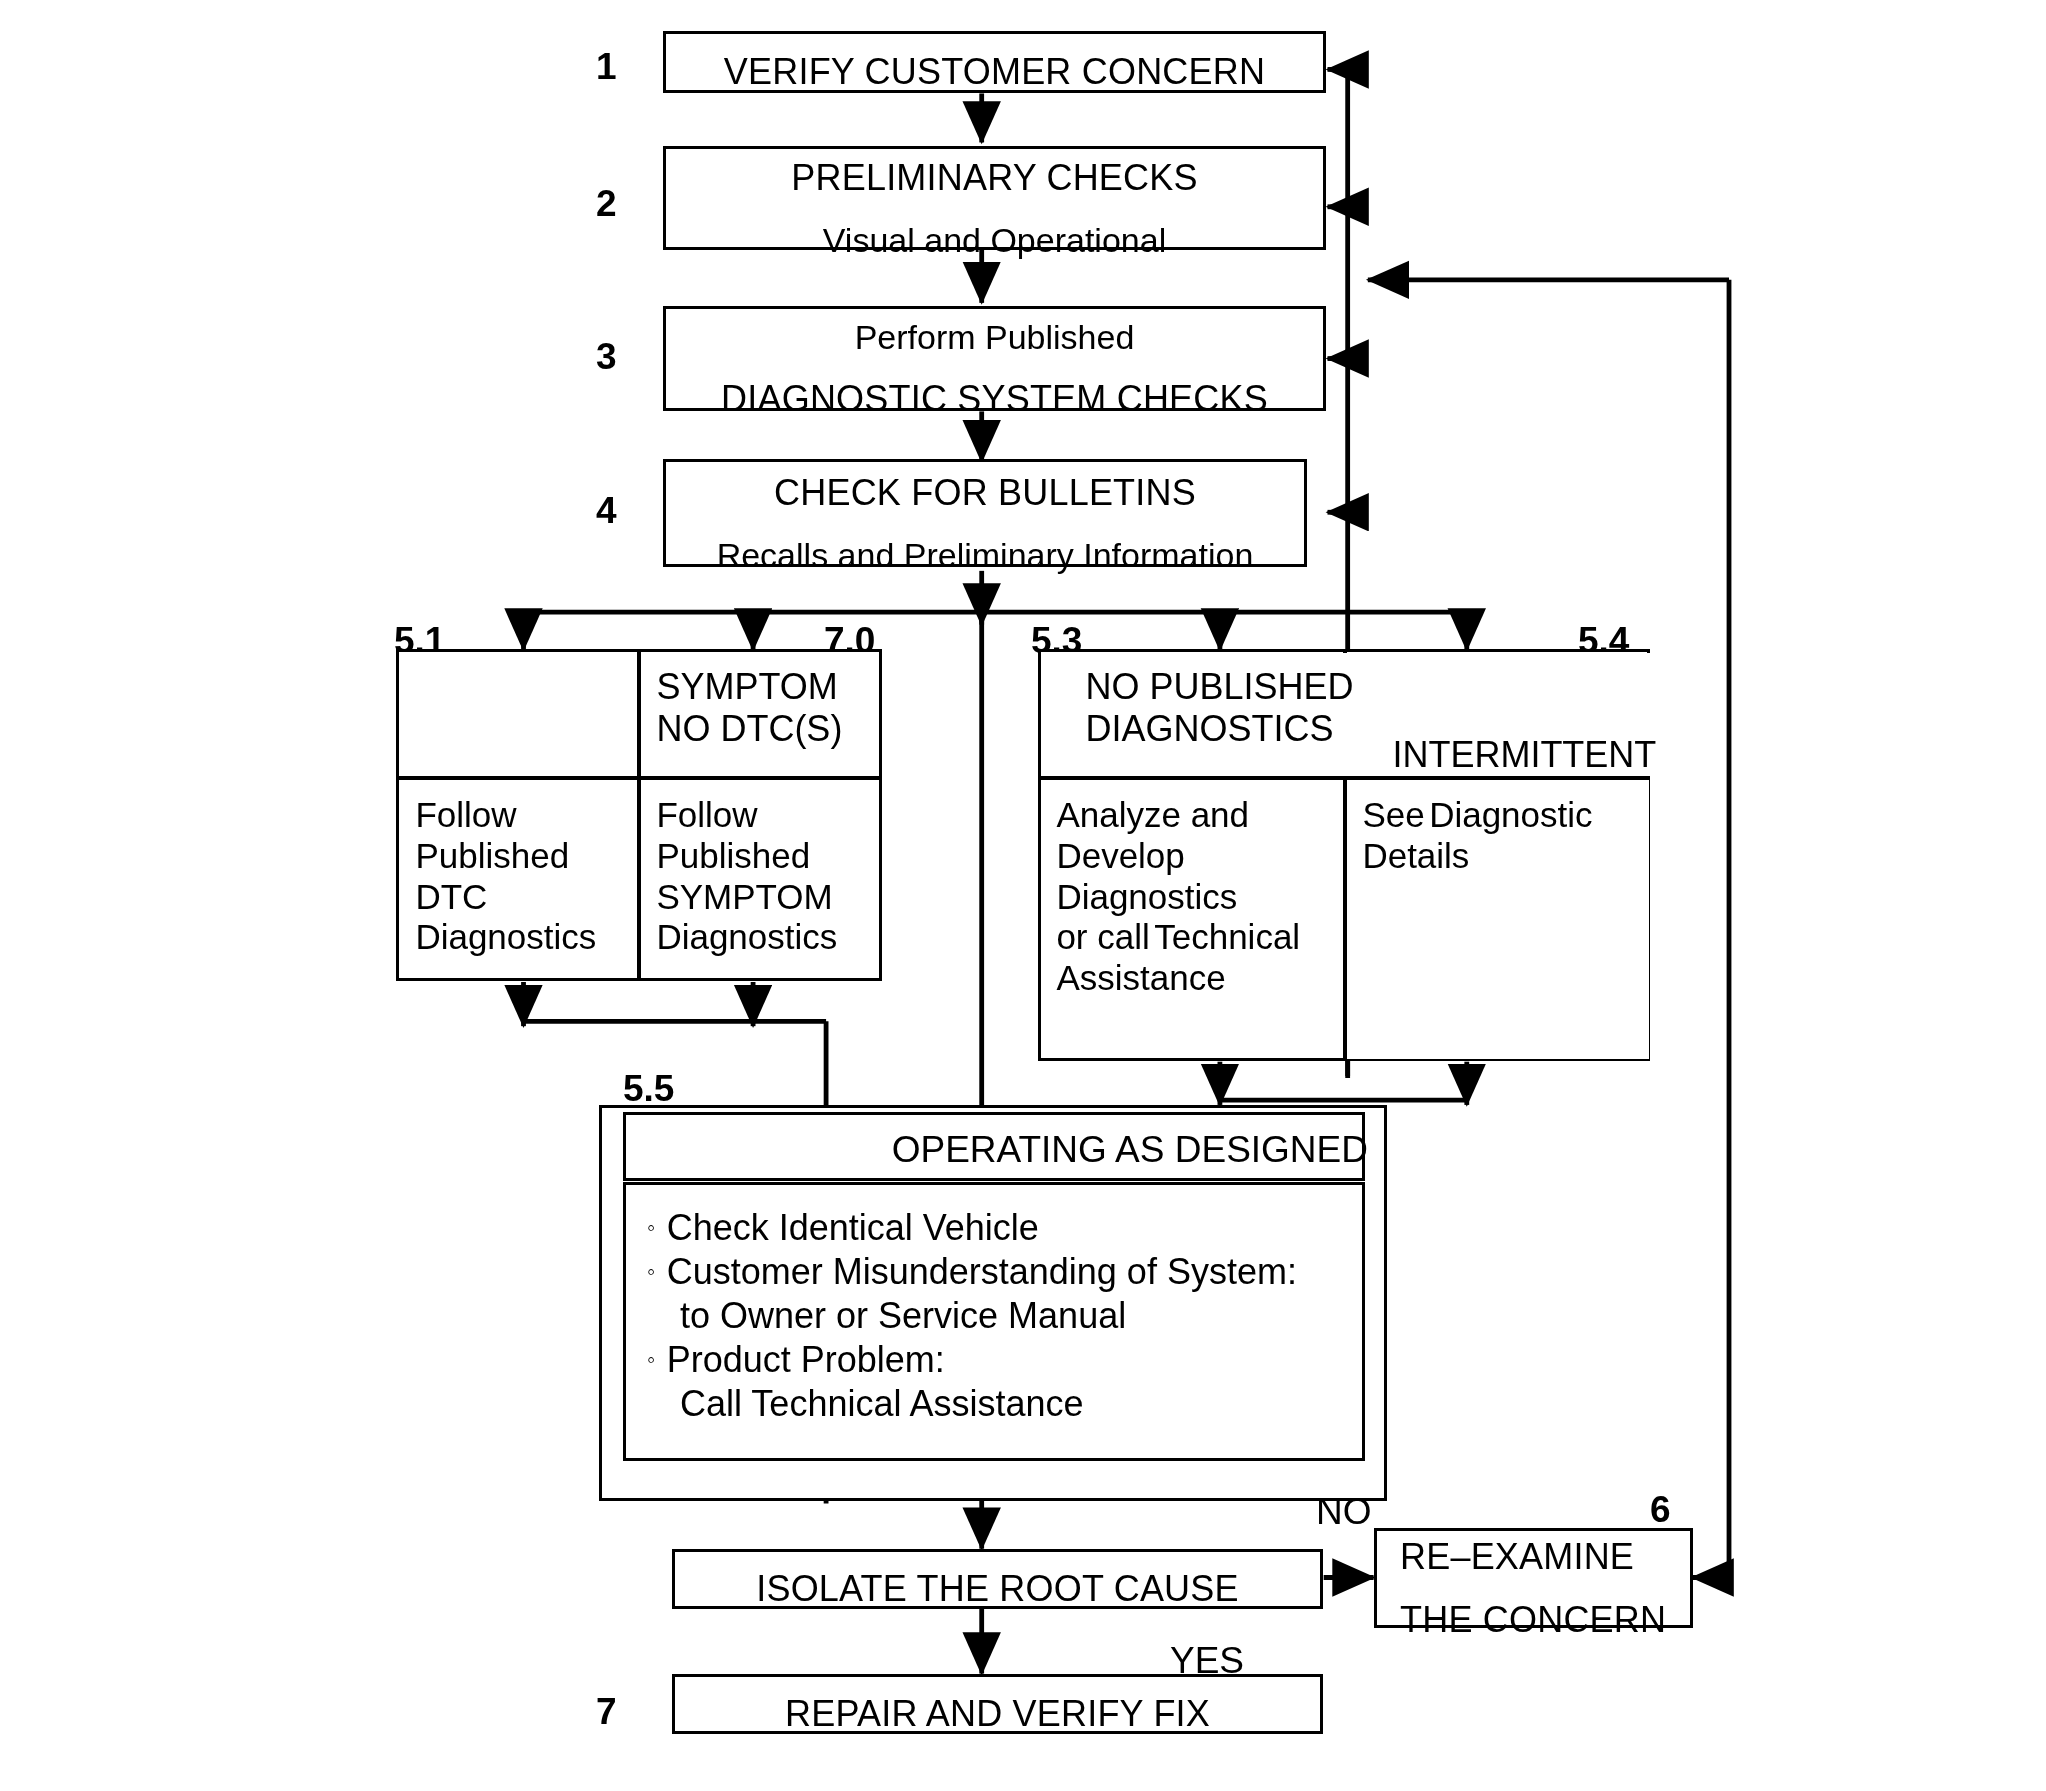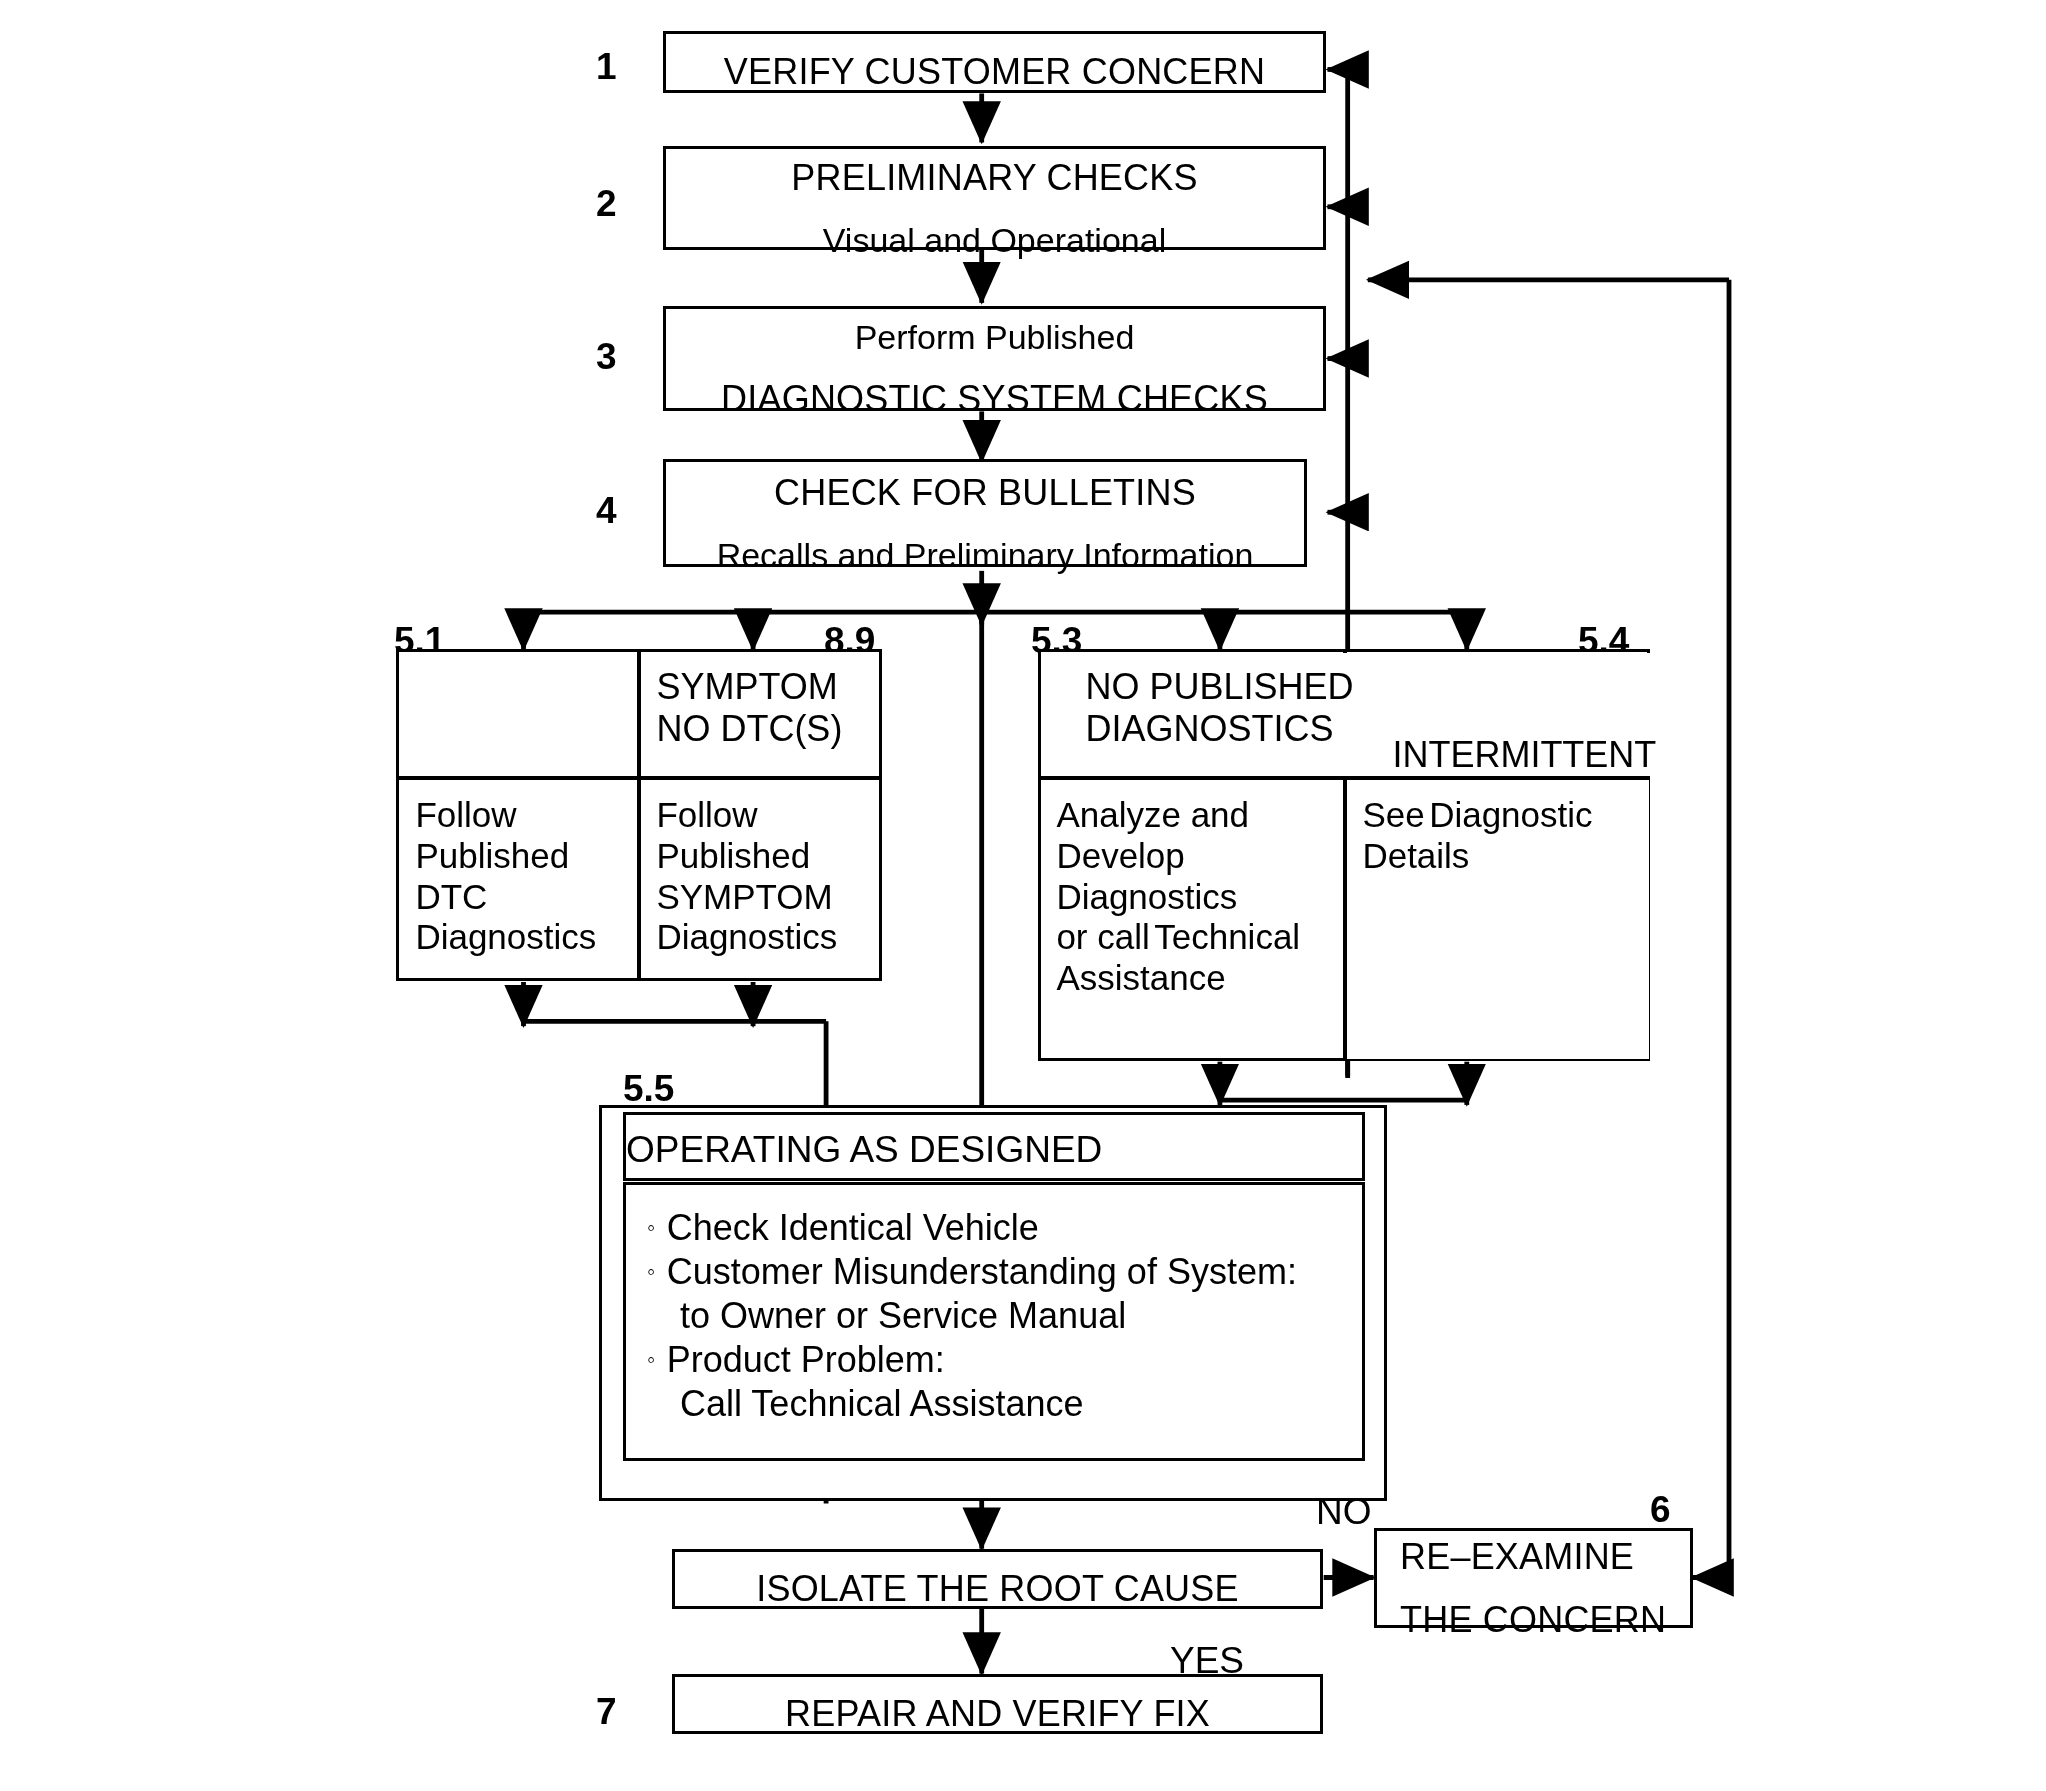--- a/index.html
+++ b/index.html
@@ -13,21 +13,21 @@
   .num{position:absolute;font-size:37px;font-weight:bold;}
   .tag{position:absolute;font-size:37px;font-weight:bold;}
   .lbl{position:absolute;font-size:37px;}
   .cell{position:absolute;box-sizing:border-box;background:#fff;}
   .cellhdr{position:absolute;box-sizing:border-box;background:#fff;display:flex;flex-direction:column;justify-content:flex-start;padding:13.4px 13.4px 0 15.4px;}
   .cellhdr .ln{font-size:36px;line-height:1.16;text-align:left;white-space:nowrap;}
   .cellbody{position:absolute;box-sizing:border-box;background:#fff;padding:15.4px 13.4px 0 15.4px;}
   .cellbody .ln{font-size:35px;line-height:1.16;text-align:left;white-space:nowrap;}
   .outer{position:absolute;border:3.8px solid #000;background:#fff;box-sizing:border-box;}
   .inner5{position:absolute;border:3.8px solid #000;background:#fff;box-sizing:border-box;}
-  .oadTitle{position:absolute;text-align:left;font-size:37px;}
+  .oadTitle{position:absolute;text-align:right;font-size:37px;}
   .bullets{position:absolute;}
   .bullets .b{display:flex;align-items:flex-start;font-size:36px;line-height:1.22;}
   .bullets .bt{margin-right:11.5px;font-size:23px;line-height:1.9;}
   .bullets .sub{font-size:36px;line-height:1.22;padding-left:33px;}
 </style>
 </head>
 <body>
 
 <div id="stage">
 
@@ -102,21 +102,21 @@
     <span class="ln t-upper">DIAGNOSTIC SYSTEM CHECKS</span>
   </div>
 
   <div class="num" style="left:596px;top:490px;">4</div>
   <div class="box" style="left:663px;top:459px;width:644px;height:108px;">
     <span class="ln t-upper">CHECK FOR BULLETINS</span>
     <span class="ln t-mixed">Recalls and Preliminary Information</span>
   </div>
 
   <div class="tag" style="left:394px;top:620px;">5.1</div>
-  <div class="tag" style="left:824px;top:620px;">8.9</div>
+  <div class="tag" style="left:824px;top:620px;">7.0</div>
   <div class="tag" style="left:1031px;top:620px;">5.3</div>
   <div class="tag" style="left:1578px;top:620px;">5.4</div>
 
   <div class="outer" style="left:396px;top:649px;width:486px;height:332px;"></div>
 
   <div class="cell" style="left:637px;top:649px;width:3.8px;height:332px;background:#000;"></div>
 
   <div class="cell" style="left:396px;top:776px;width:486px;height:3.8px;background:#000;"></div>
 
   <div class="cellhdr" style="left:641px;top:653px;width:237px;height:123px;">

